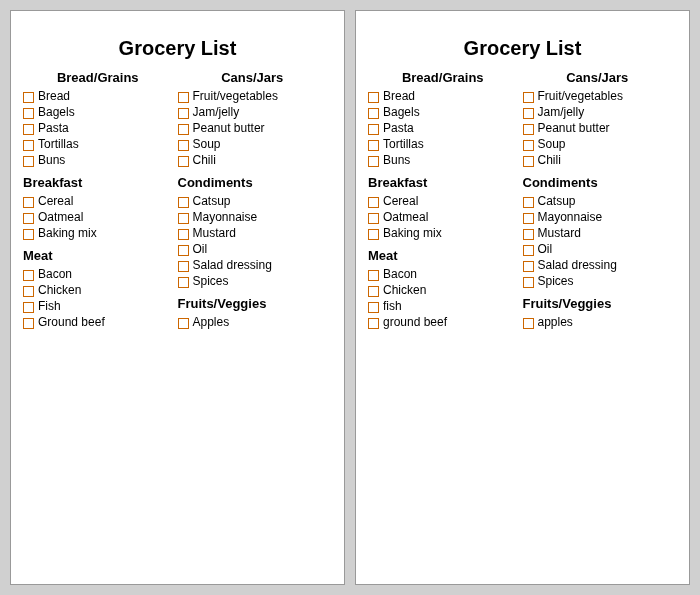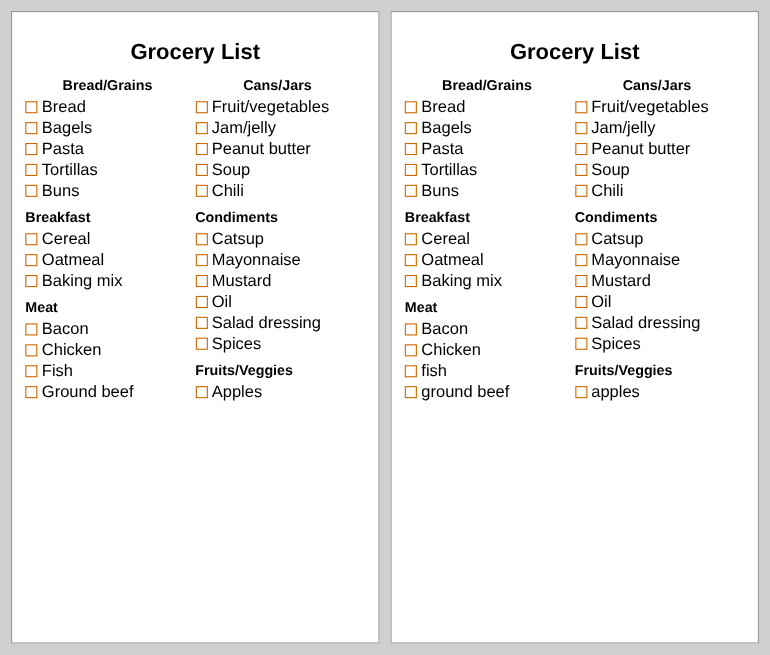--- a/index.html
+++ b/index.html
@@ -51,23 +51,23 @@
       margin-top: 8px;
       margin-bottom: 4px;
       color: #000;
     }
     .section-title:first-child {
       margin-top: 0;
       text-align: center;
     }
     .item {
       display: flex;
-      align-items: center;
+      align-items: flex-end;
       margin-bottom: 2px;
-      font-size: 15px;
+      font-size: 12px;
     }
     .checkbox {
       width: 11px;
       height: 11px;
       border: 1.5px solid #cc6600;
       background: white;
       display: inline-block;
       flex-shrink: 0;
       margin-right: 4px;
     }

